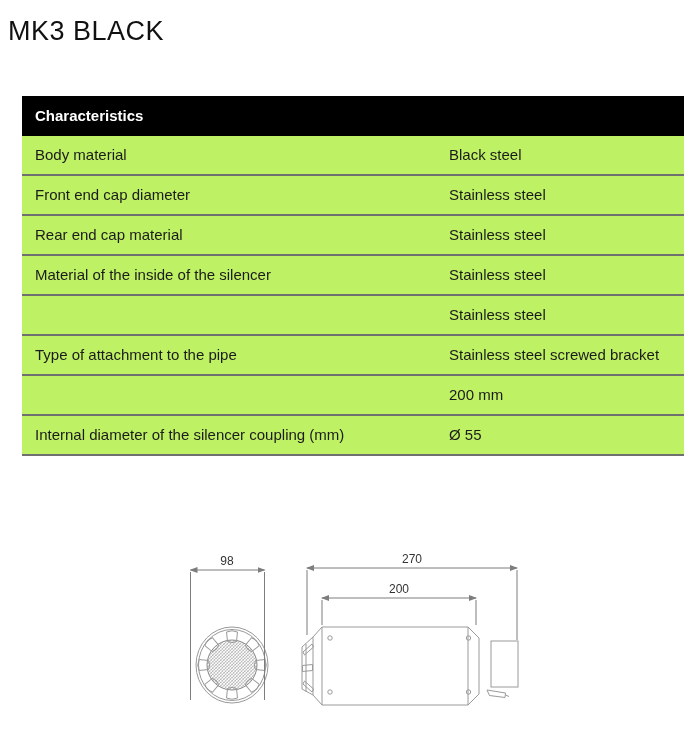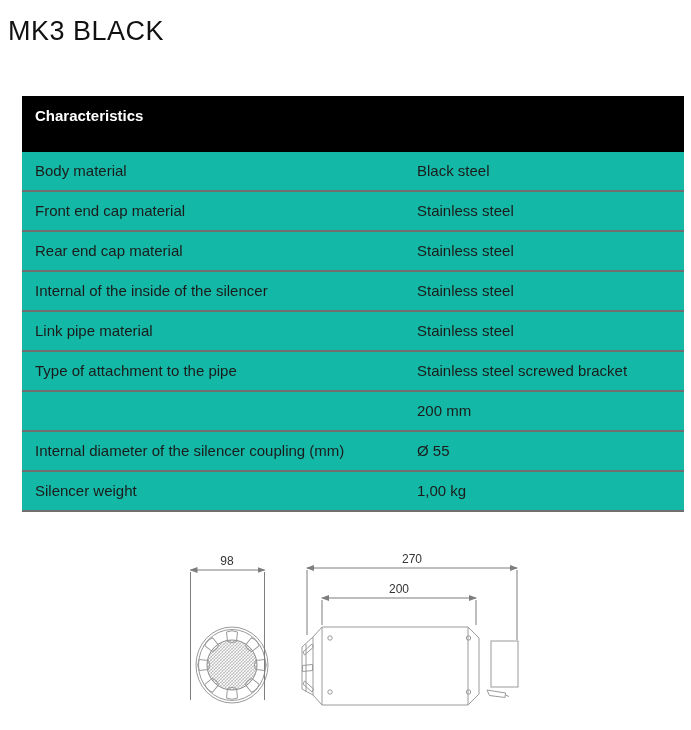--- a/index.html
+++ b/index.html
@@ -18,40 +18,40 @@
     letter-spacing: 0.5px;
     color: #111111;
     margin: 8px;
   }
   .spec-table {
     position: absolute;
     left: 22px; top: 96px;
     width: 662px;
   }
   .table-header {
-    height: 56px;
+    height: 40px;
     background: #000000;
     color: #ffffff;
     font-size: 15px;
     font-weight: bold;
     line-height: 40px;
     padding-left: 13px;
     box-sizing: border-box;
   }
   .spec-row {
     position: relative;
     height: 38px;
     line-height: 38px;
     border-bottom: 2px solid #6f6f6f;
     font-size: 15px;
     color: #1b1b1b;
-    background: #14b8a6;
+    background: #bef264;
   }
   .spec-row .label { position: absolute; left: 13px; white-space: nowrap; }
-  .spec-row .value { position: absolute; left: 395px; white-space: nowrap; }
+  .spec-row .value { position: absolute; left: 427px; white-space: nowrap; }
   .drawing {
     position: absolute;
     left: 0; top: 548px;
     width: 691px; height: 182px;
   }
   .draw-line   { stroke: #9a9a9a; stroke-width: 1; fill: none; }
   .dim-line    { stroke: #7d7d7d; stroke-width: 1; fill: none; }
   .dim-text    { fill: #333333; font-size: 12px; font-family: "Liberation Sans", sans-serif; }
 </style>
 </head>
@@ -61,49 +61,44 @@
 
 <div class="spec-table">
   <div class="table-header">
     <span>Characteristics</span>
   </div>
   <div class="spec-row">
     <span class="label">Body material</span>
     <span class="value">Black steel</span>
   </div>
   <div class="spec-row">
-    <span class="label">Front end cap material</span>
+    <span class="label">Front end cap diameter</span>
     <span class="value">Stainless steel</span>
   </div>
   <div class="spec-row">
     <span class="label">Rear end cap material</span>
     <span class="value">Stainless steel</span>
   </div>
   <div class="spec-row">
-    <span class="label">Internal of the inside of the silencer</span>
+    <span class="label">Material of the inside of the silencer</span>
     <span class="value">Stainless steel</span>
   </div>
   <div class="spec-row">
-    <span class="label">Link pipe material</span>
     <span class="value">Stainless steel</span>
   </div>
   <div class="spec-row">
     <span class="label">Type of attachment to the pipe</span>
     <span class="value">Stainless steel screwed bracket</span>
   </div>
   <div class="spec-row">
     <span class="value">200 mm</span>
   </div>
   <div class="spec-row">
     <span class="label">Internal diameter of the silencer coupling (mm)</span>
     <span class="value">Ø 55</span>
-  </div>
-  <div class="spec-row">
-    <span class="label">Silencer weight</span>
-    <span class="value">1,00 kg</span>
   </div>
 </div>
 
 <svg class="drawing" viewBox="0 0 691 182" xmlns="http://www.w3.org/2000/svg">
   <defs>
     <pattern id="hatch" width="3.2" height="3.2" patternUnits="userSpaceOnUse">
       <path d="M0,3.2 L3.2,0" stroke="#8d8d8d" stroke-width="0.6"></path>
       <path d="M0,0 L3.2,3.2" stroke="#b5b5b5" stroke-width="0.5"></path>
     </pattern>
     <marker id="arr" markerWidth="8" markerHeight="6" refX="7" refY="3" orient="auto-start-reverse" markerUnits="userSpaceOnUse">

